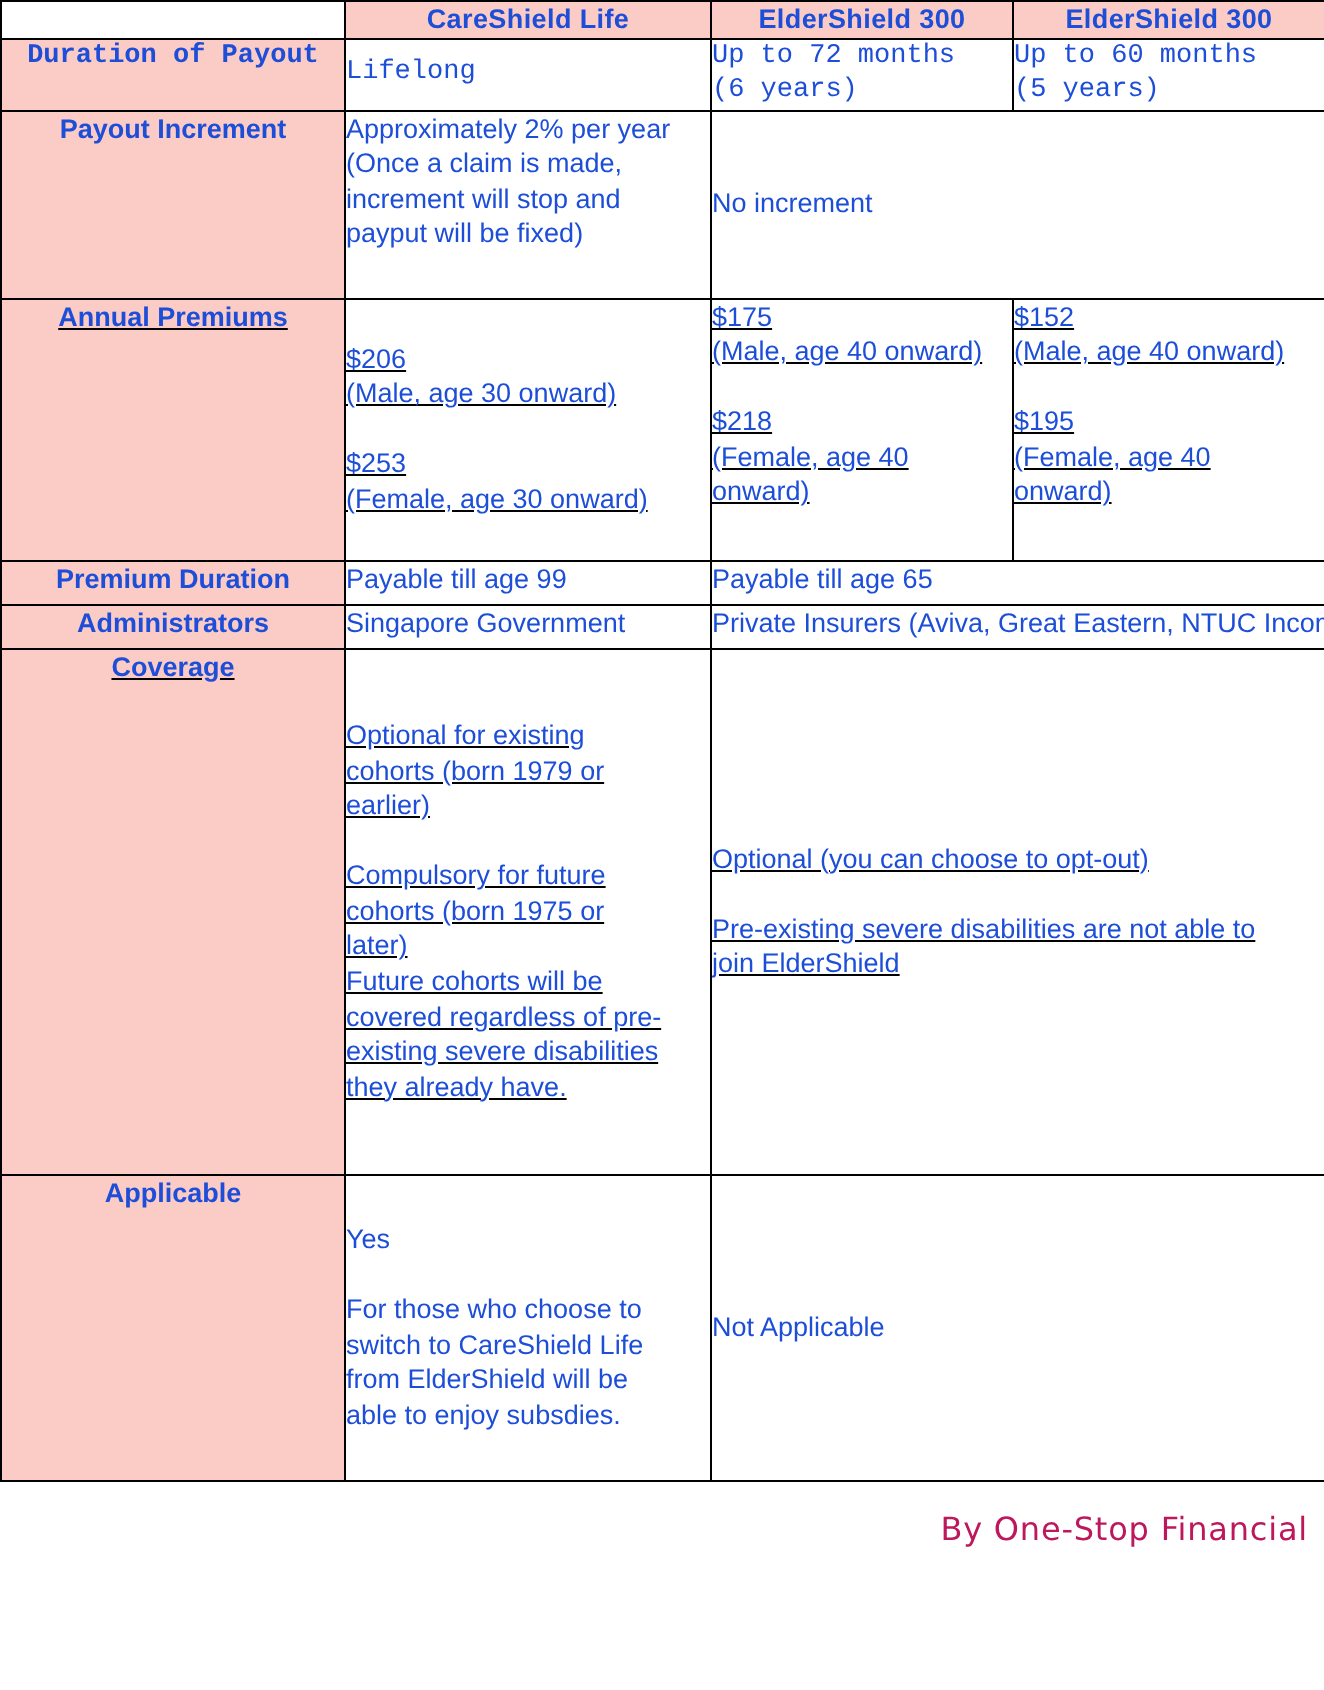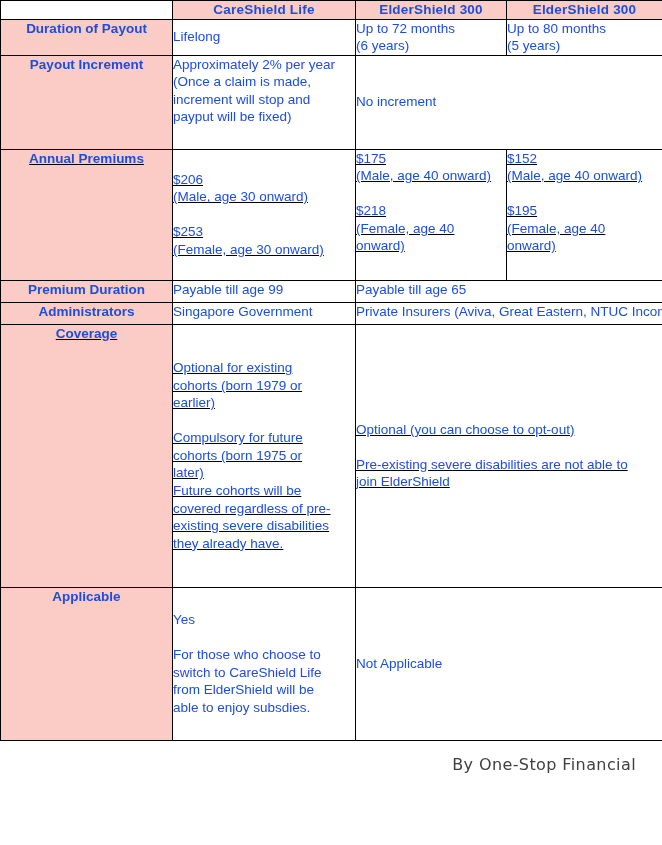--- a/index.html
+++ b/index.html
@@ -89,22 +89,22 @@
     white-space: nowrap;
   }
   td.clip .cellwrap {
     white-space: nowrap;
   }
 
   .footer {
     width: 662px;
     box-sizing: border-box;
     text-align: right;
-    padding: 14px 26px 0 0;
-    color: #404040;
+    padding: 14px 8px 0 0;
+    color: #be185d;
     font-family: "DejaVu Sans", sans-serif;
     font-size: 16px;
     letter-spacing: 0.4px;
   }
 </style>
 </head>
 <body>
 
 <div class="sheet">
 
@@ -117,26 +117,26 @@
     </colgroup>
     <thead>
       <tr>
         <td class="corner"></td>
         <td class="colhead">CareShield Life</td>
         <td class="colhead">ElderShield 300</td>
         <td class="colhead">ElderShield 300</td>
       </tr>
     </thead>
     <tbody id="tbody">
-        <tr style="height: 36px;">
+        <tr style="height: 36px; font-family: Liberation Mono, monospace;">
           <td class="rowhead"><span class="cellwrap">Duration of Payout</span></td>
           <td class="body mid"><span class="cellwrap">Lifelong</span></td>
           <td class="body"><span class="cellwrap">Up to 72 months
 (6 years)</span></td>
-          <td class="body"><span class="cellwrap">Up to 80 months
+          <td class="body"><span class="cellwrap">Up to 60 months
 (5 years)</span></td>
         </tr>
         <tr style="height: 94px; padding-left: 47px;">
           <td class="rowhead"><span class="cellwrap">Payout Increment</span></td>
           <td class="body"><span class="cellwrap">Approximately 2% per year
 (Once a claim is made,
 increment will stop and
 payput will be fixed)</span></td>
           <td class="body mid" colspan="2"><span class="cellwrap">No increment</span></td>
         </tr>

